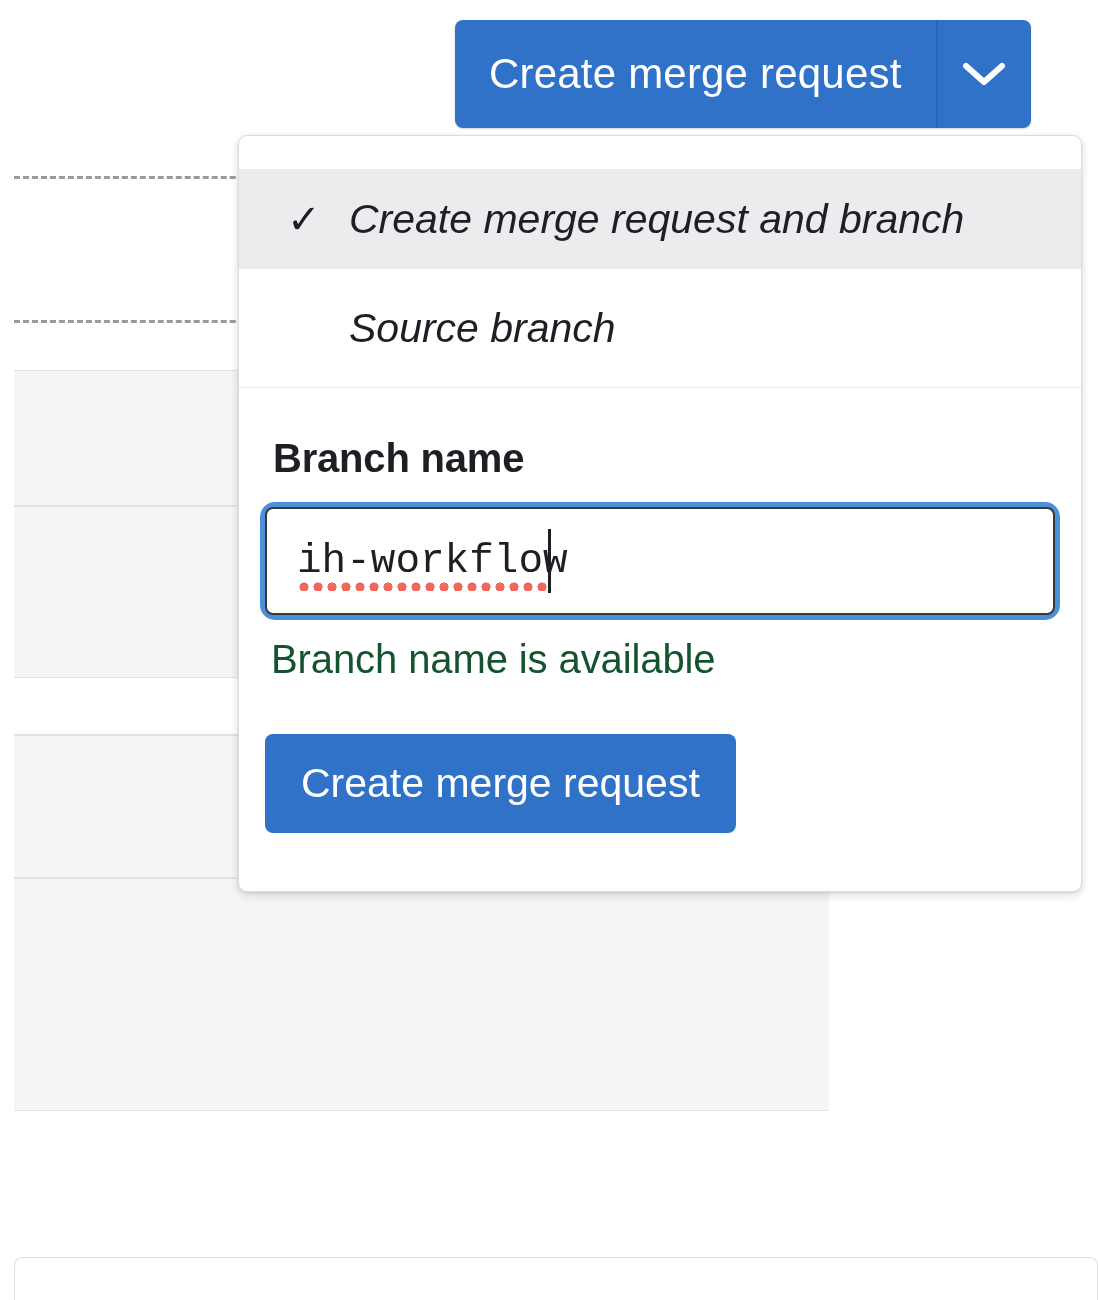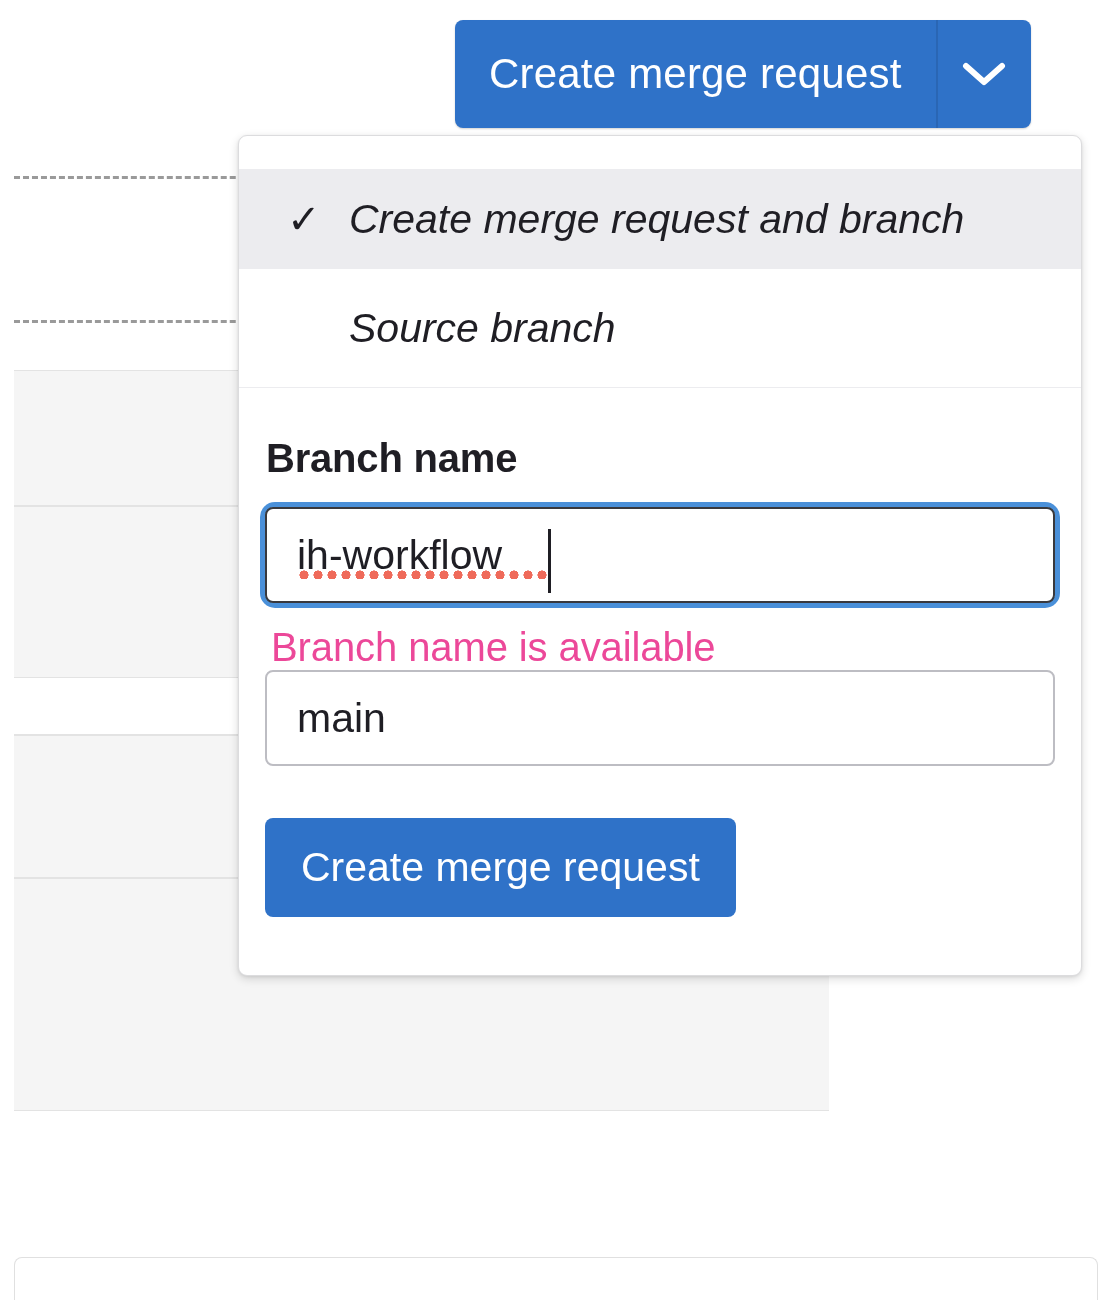--- a/index.html
+++ b/index.html
@@ -165,44 +165,44 @@
   #menu-item-create-branch { height: 118px; }
 
   
   #dropdown-form {
     padding: 48px 26px 58px 26px;
   }
   .field-label {
     font-size: 40px;
     font-weight: bold;
     color: #1f1e24;
-    margin: 0 0 26px 1px;
+    margin: 0 0 26px 8px;
     padding-left: 0;
     letter-spacing: -0.2px;
   }
   .text-input-wrap {
     position: relative;
     border-radius: 8px;
   }
   .text-input-wrap.is-focused {
     box-shadow: 0 0 0 5px #4a90d9;
     border-radius: 10px;
   }
   .text-input {
     display: block;
     width: 100%;
     box-sizing: border-box;
-    height: 96px;
+    height: 108px;
     border: 2px solid #bdbdc3;
     border-radius: 8px;
     background: #ffffff;
     font-size: 41px;
     color: #1f1e24;
     padding: 0 30px;
-    font-family: Liberation Sans, sans-serif;
+    font-family: Liberation Mono, monospace;
     outline: none;
   }
   .text-input-wrap.is-focused .text-input {
     border-color: #39393d;
   }
   
   #branch-name-spellcheck {
     position: absolute;
     left: 32px;
     bottom: 24px;
@@ -219,21 +219,21 @@
     left: 283px;
     top: 22px;
     width: 3px;
     height: 64px;
     background: #1f1e24;
     pointer-events: none;
   }
   #branch-availability {
     margin: 22px 0 0 6px;
     font-size: 40px;
-    color: #ec4899;
+    color: #14532d;
     letter-spacing: -0.1px;
   }
 
   #source-label { margin-top: 56px; }
 
   #create-merge-request-submit {
     margin-top: 52px;
     display: inline-block;
     background: #2f72c8;
     color: #ffffff;
@@ -297,20 +297,17 @@
 
     <div class="text-input-wrap is-focused">
       <input class="text-input" id="branch-name-input" type="text" spellcheck="false" value="ih-workflow" style="">
       <div id="branch-name-spellcheck"></div>
       <div id="branch-name-caret"></div>
     </div>
 
     <div id="branch-availability">Branch name is available</div>
 
 
-    <div class="text-input-wrap">
-      <input class="text-input" id="source-input" type="text" spellcheck="false" value="main" style="">
-    </div>
 
     <button id="create-merge-request-submit">Create merge request</button>
 
   </div>
 </div>
 
 </body></html>

